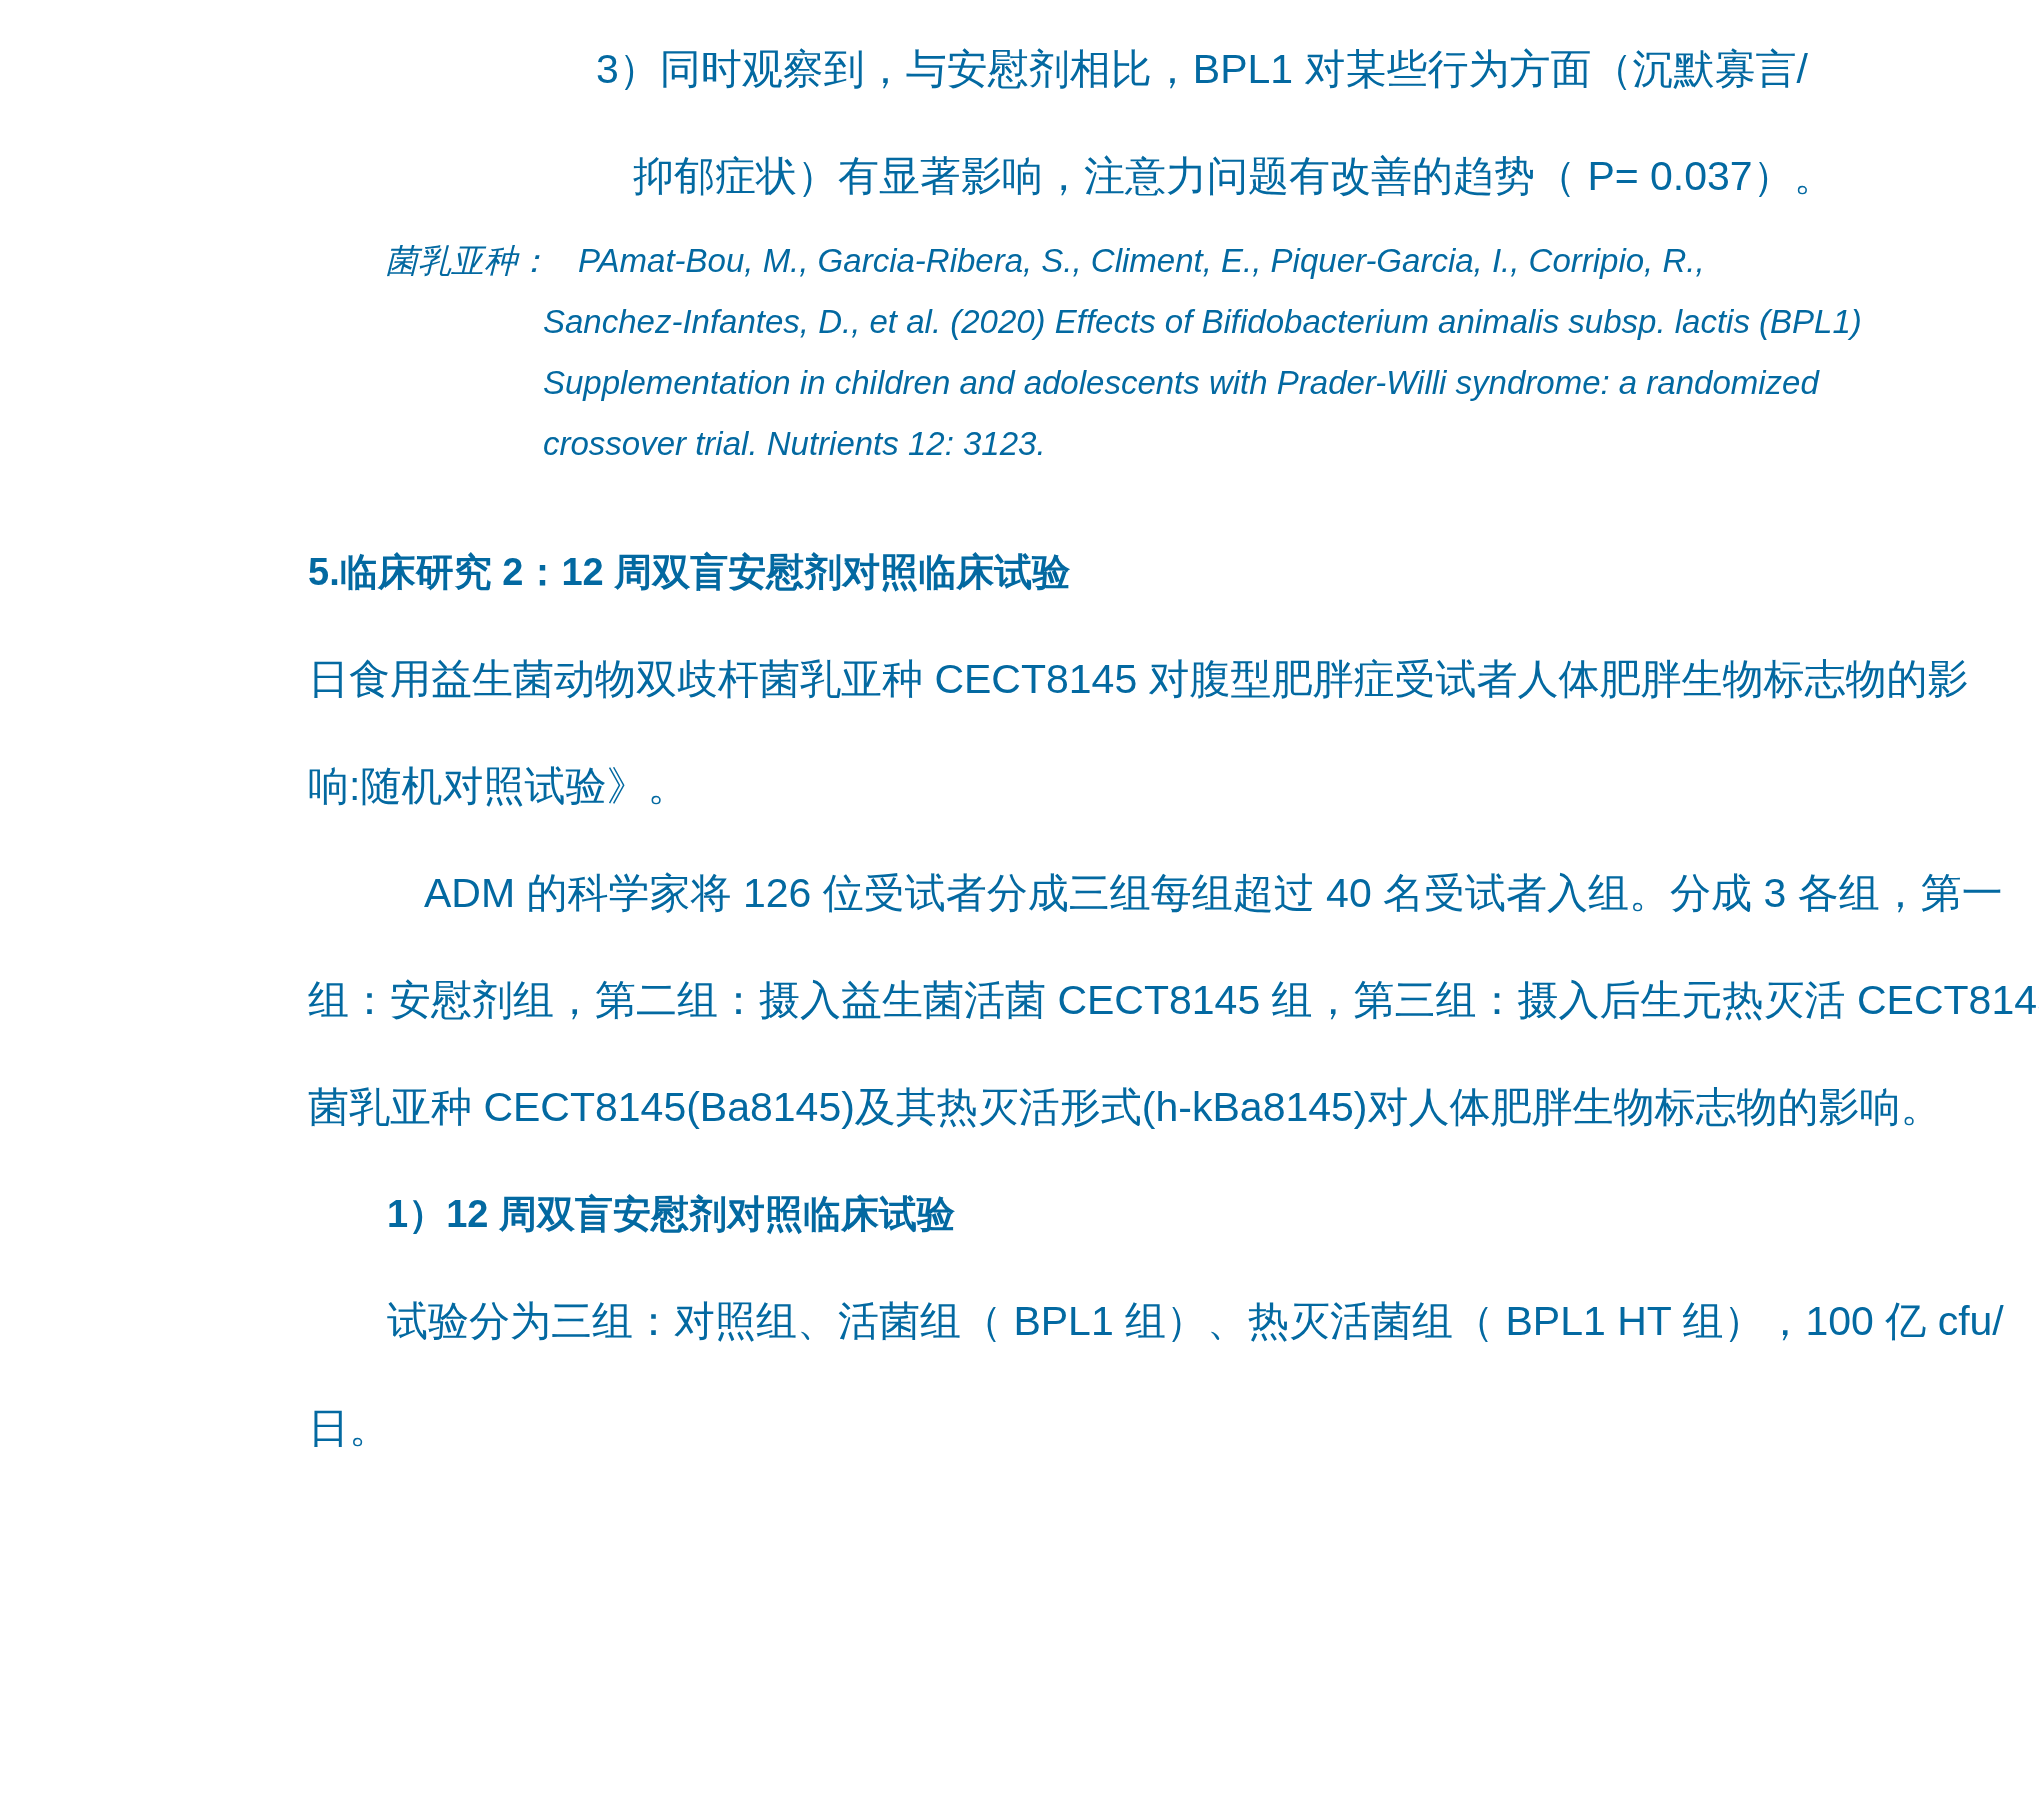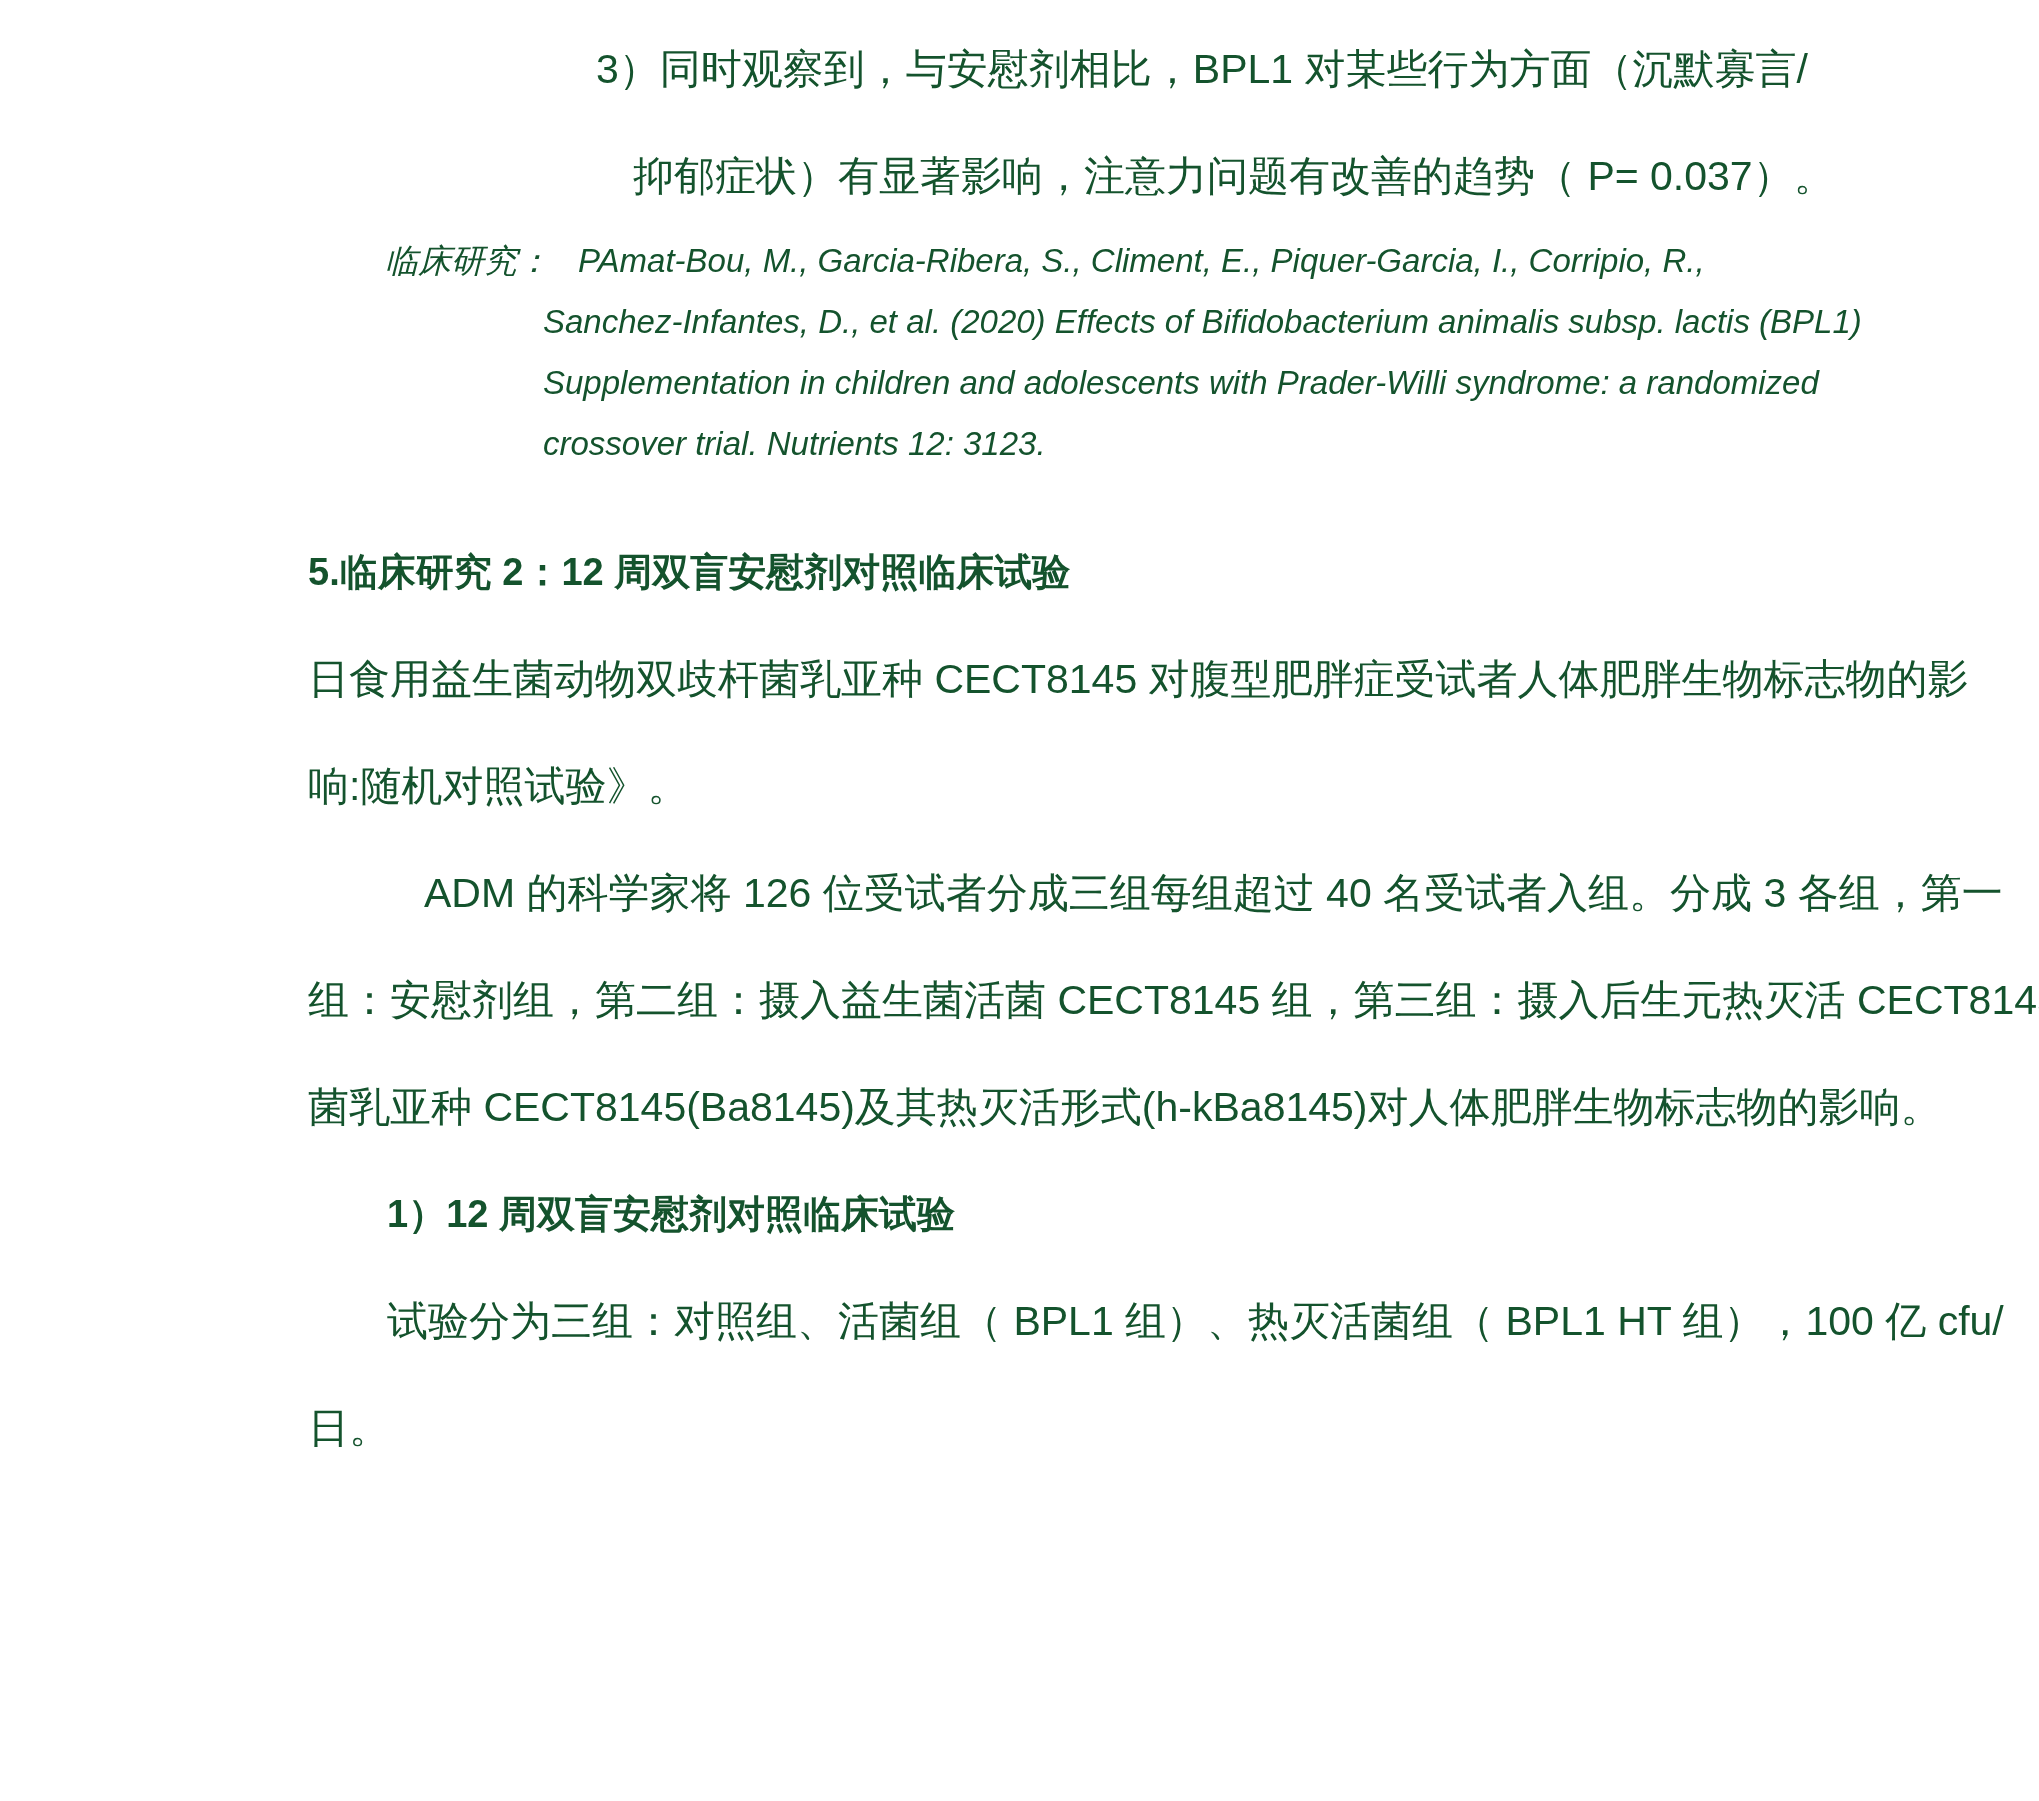--- a/index.html
+++ b/index.html
@@ -7,21 +7,21 @@
     padding: 0;
     background: #ffffff;
   }
   .page {
     position: relative;
     width: 2040px;
     height: 1802px;
     box-sizing: border-box;
     padding-top: 16.4px;
     background: #ffffff;
-    color: #14532d;
+    color: #0369a1;
     font-family: "Liberation Sans", "DejaVu Sans", sans-serif;
     overflow: hidden;
   }
   .bline {
     font-size: 41px;
     line-height: 107px;
     white-space: nowrap;
     letter-spacing: 0px;
   }
   .heading {
@@ -55,21 +55,21 @@
 </head>
 <body>
 
 <div class="page">
 
   <div class="bline ind-p1a">3）同时观察到，与安慰剂相比，BPL1 对某些行为方面（沉默寡言/</div>
   <div class="bline ind-p1b">抑郁症状）有显著影响，注意力问题有改善的趋势（ P= 0.037）。</div>
 
   <div class="citation">
     <div class="cit-line">
-      <span class="cit-label">临床研究：</span><span>PAmat-Bou, M., Garcia-Ribera, S., Climent, E., Piquer-Garcia, I., Corripio, R.,</span>
+      <span class="cit-label">菌乳亚种：</span><span>PAmat-Bou, M., Garcia-Ribera, S., Climent, E., Piquer-Garcia, I., Corripio, R.,</span>
     </div>
     <div class="cit-line cit-cont">Sanchez-Infantes, D., et al. (2020) Effects of Bifidobacterium animalis subsp. lactis (BPL1)</div>
     <div class="cit-line cit-cont">Supplementation in children and adolescents with Prader-Willi syndrome: a randomized</div>
     <div class="cit-line cit-cont">crossover trial. Nutrients 12: 3123.</div>
   </div>
 
   <div class="bline heading ind-0 gap-before-heading">5.临床研究 2：12 周双盲安慰剂对照临床试验</div>
 
   <div class="bline ind-0">日食用益生菌动物双歧杆菌乳亚种 CECT8145 对腹型肥胖症受试者人体肥胖生物标志物的影</div>
   <div class="bline ind-0">响:随机对照试验》。</div>

